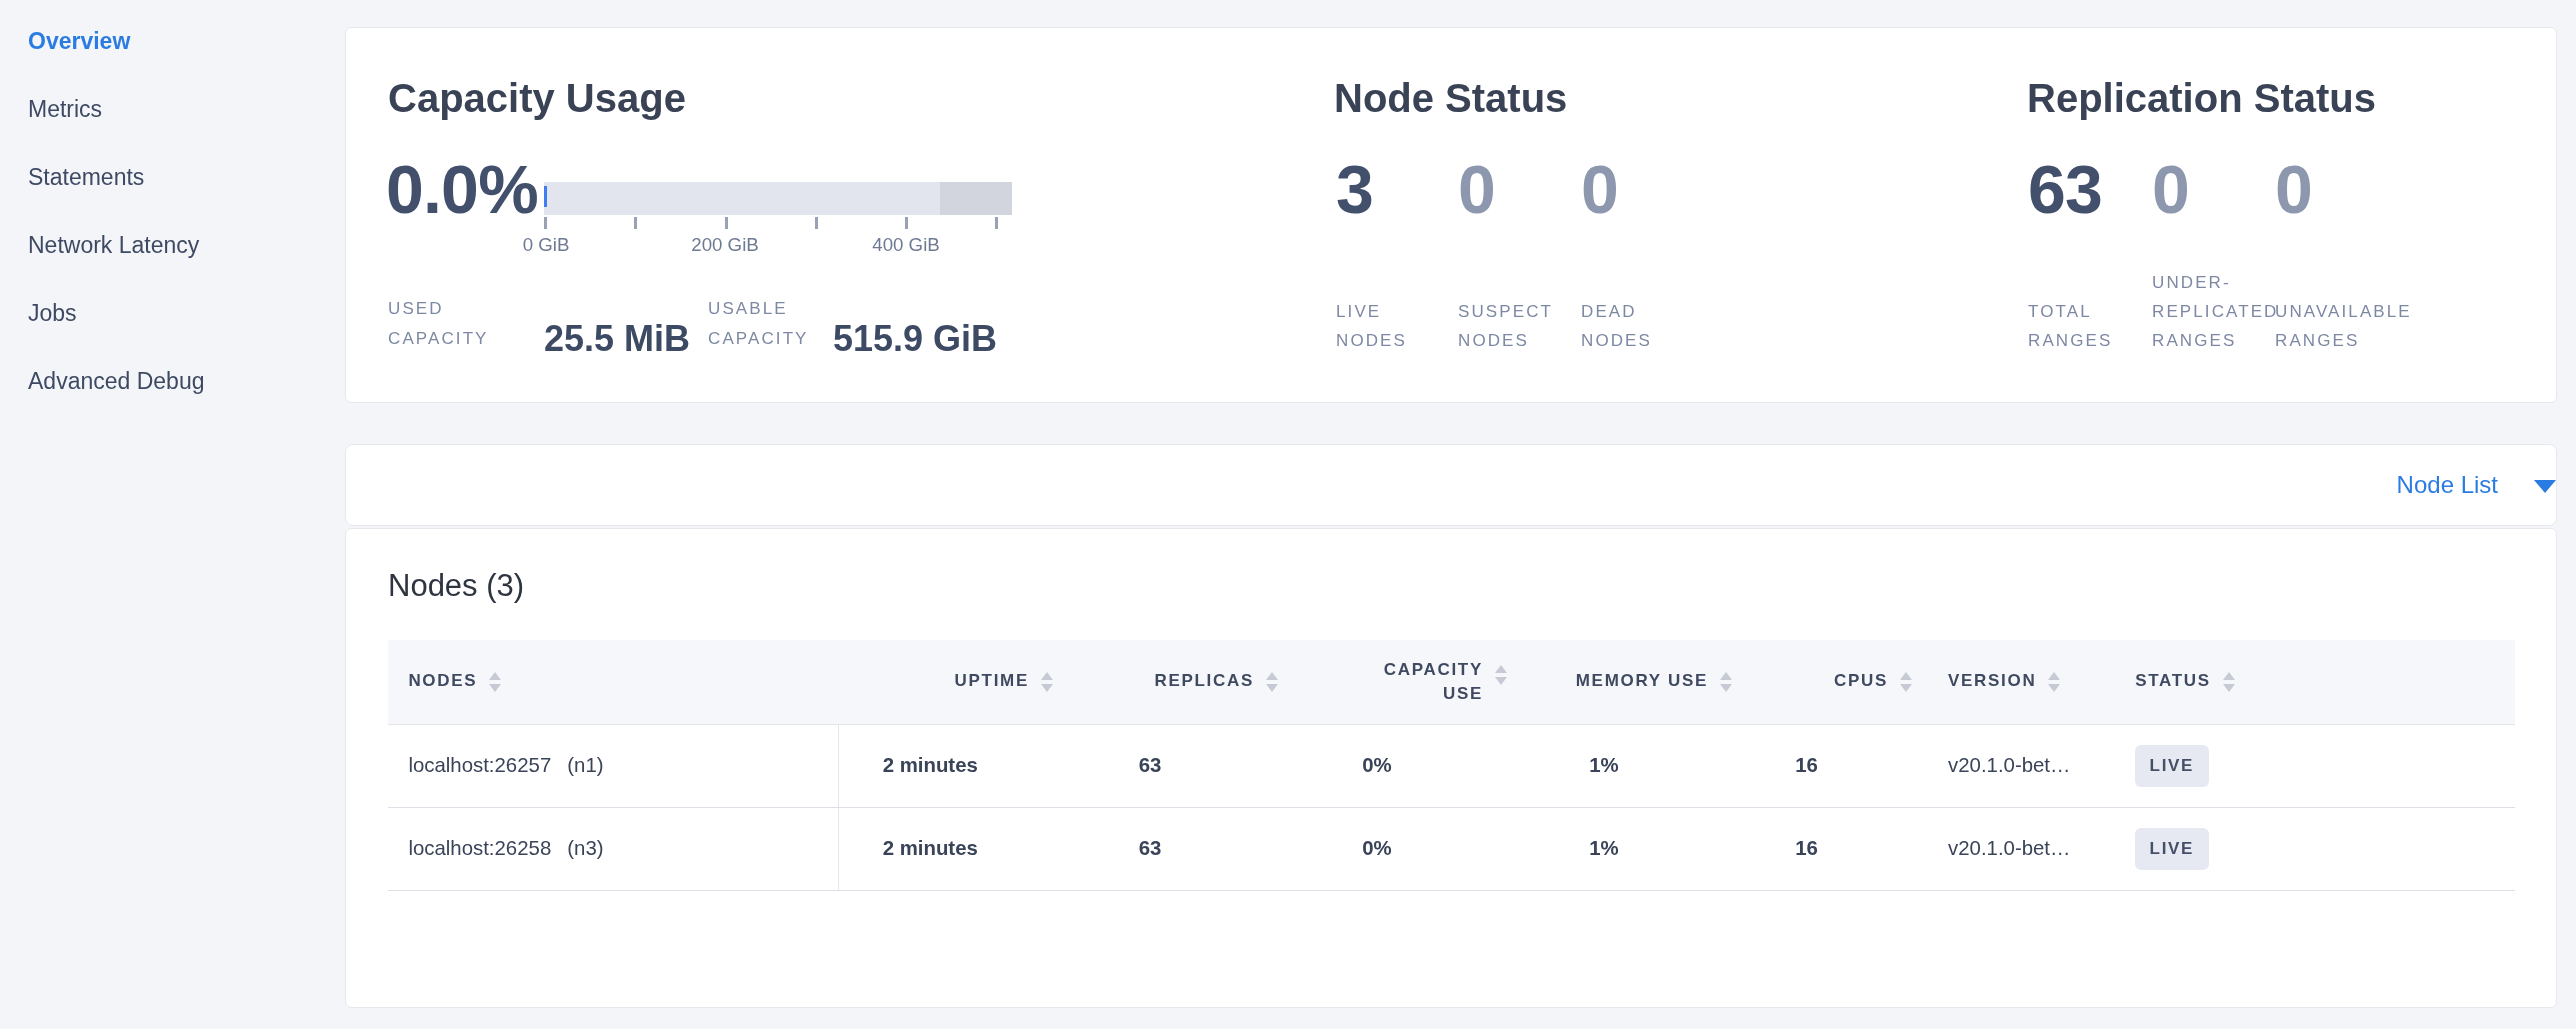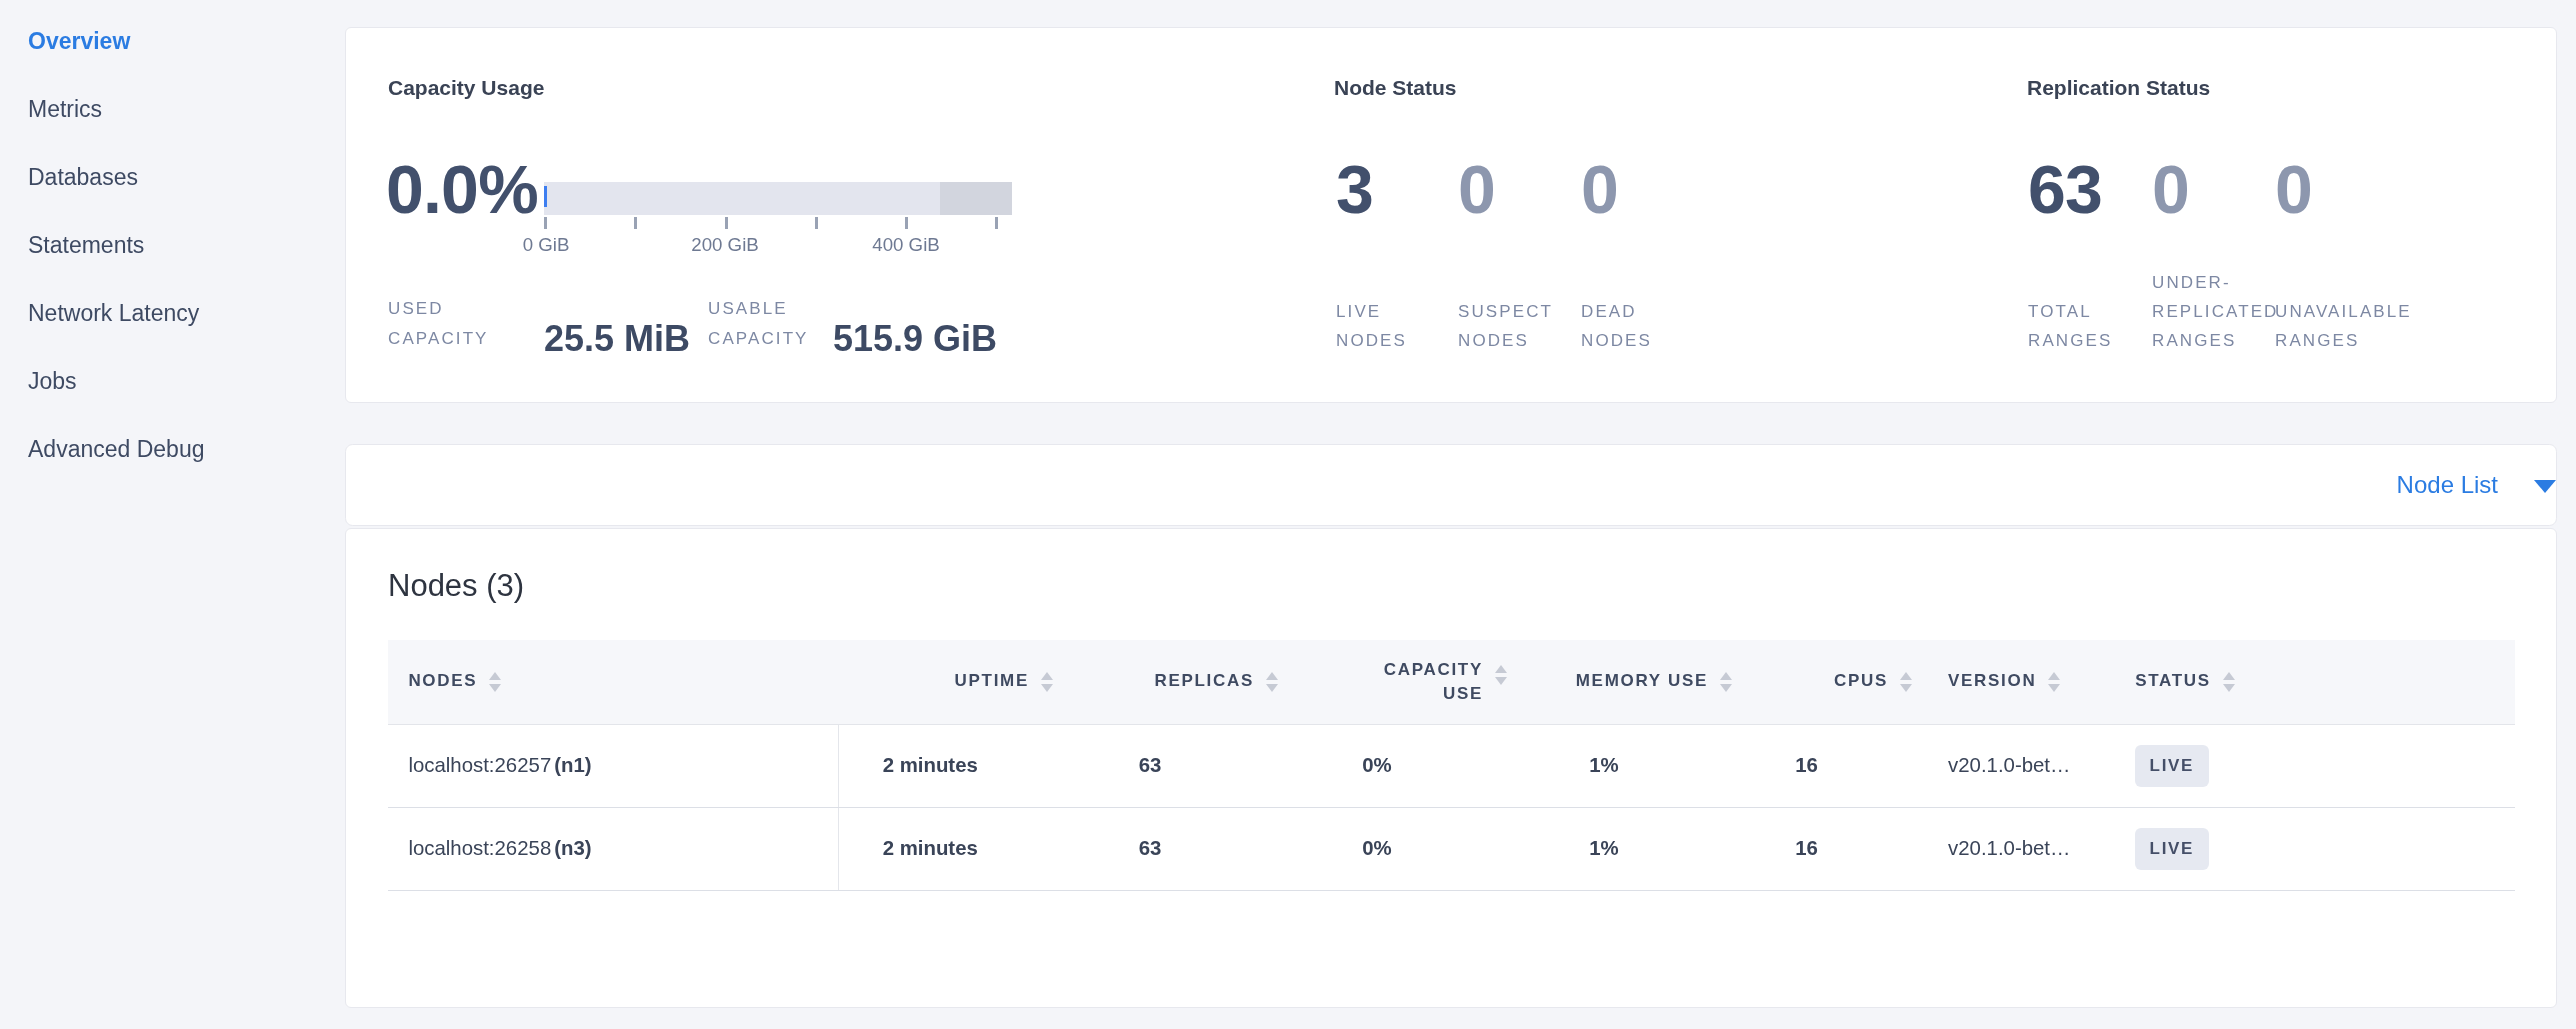--- a/index.html
+++ b/index.html
@@ -24,21 +24,21 @@
   
   .card {
     position: absolute; background: #ffffff;
     border: 1.7px solid #e7e8ee; border-radius: 6px;
   }
   .card-top      { left: 345px; top: 27px;  width: 2212px; height: 376px; }
   .card-nodelist { left: 345px; top: 444px; width: 2212px; height: 82px; border-radius: 7.6px; }
   .card-nodes    { left: 345px; top: 528px; width: 2212px; height: 480px; }
 
   
-  .sec-title { position: absolute; top: 48px; font-size: 21px; font-weight: 600; color: #3a4355; }
+  .sec-title { position: absolute; top: 48px; font-size: 40px; font-weight: 600; color: #3a4355; }
   .t-capacity { left: 42px; }
   .t-nodes    { left: 988px; }
   .t-repl     { left: 1681px; }
 
   .big-num { font-size: 68px; font-weight: 600; color: #42506c; letter-spacing: -0.8px; line-height: 1; }
   .big-num.muted { color: #8d97ae; }
   .pct { position: absolute; left: 40px; top: 127px; }
 
   .stat { position: absolute; top: 127px; bottom: 47px; display: flex; flex-direction: column; justify-content: space-between; }
   .stat-label {
@@ -87,34 +87,33 @@
   .tri-down { width: 0; height: 0; border-left: 6.8px solid transparent; border-right: 6.8px solid transparent; border-top: 8.5px solid #c6cad4; }
 
   tbody td {
     height: 83px; font-size: 20.4px; color: #3a4458;
     border-bottom: 1.7px solid #dcdfe6; background: #ffffff; vertical-align: middle;
   }
   tbody tr { cursor: pointer; }
   td.al { text-align: left; } td.ar { text-align: center; padding-right: 31px; font-weight: bold; }
   td.first { border-right: 1.7px solid #e4e6eb; padding-left: 20.4px; }
   td.version { padding-left: 36px; }
-  .node-name { font-weight: 700; margin-left: 3px; }
+  .node-name { font-weight: 400; margin-left: 16px; }
   .badge {
     display: inline-block; margin-left: 10.2px; padding: 11px 14.4px;
     background: #e6e9f1; border-radius: 6px;
     font-size: 17px; font-weight: 700; letter-spacing: 1.7px; color: #454f68;
   }
 </style>
 </head>
 <body>
 
 <aside class="sidebar">
   <div class="nav-item active">Overview</div>
   <div class="nav-item">Metrics</div>
-  <div class="nav-item">Databases</div>
   <div class="nav-item">Statements</div>
   <div class="nav-item">Network Latency</div>
   <div class="nav-item">Jobs</div>
   <div class="nav-item">Advanced Debug</div>
 </aside>
 
 <section class="card card-top">
 
   <h2 class="sec-title t-capacity">Capacity Usage</h2>
   <div class="big-num pct">0.0%</div>

